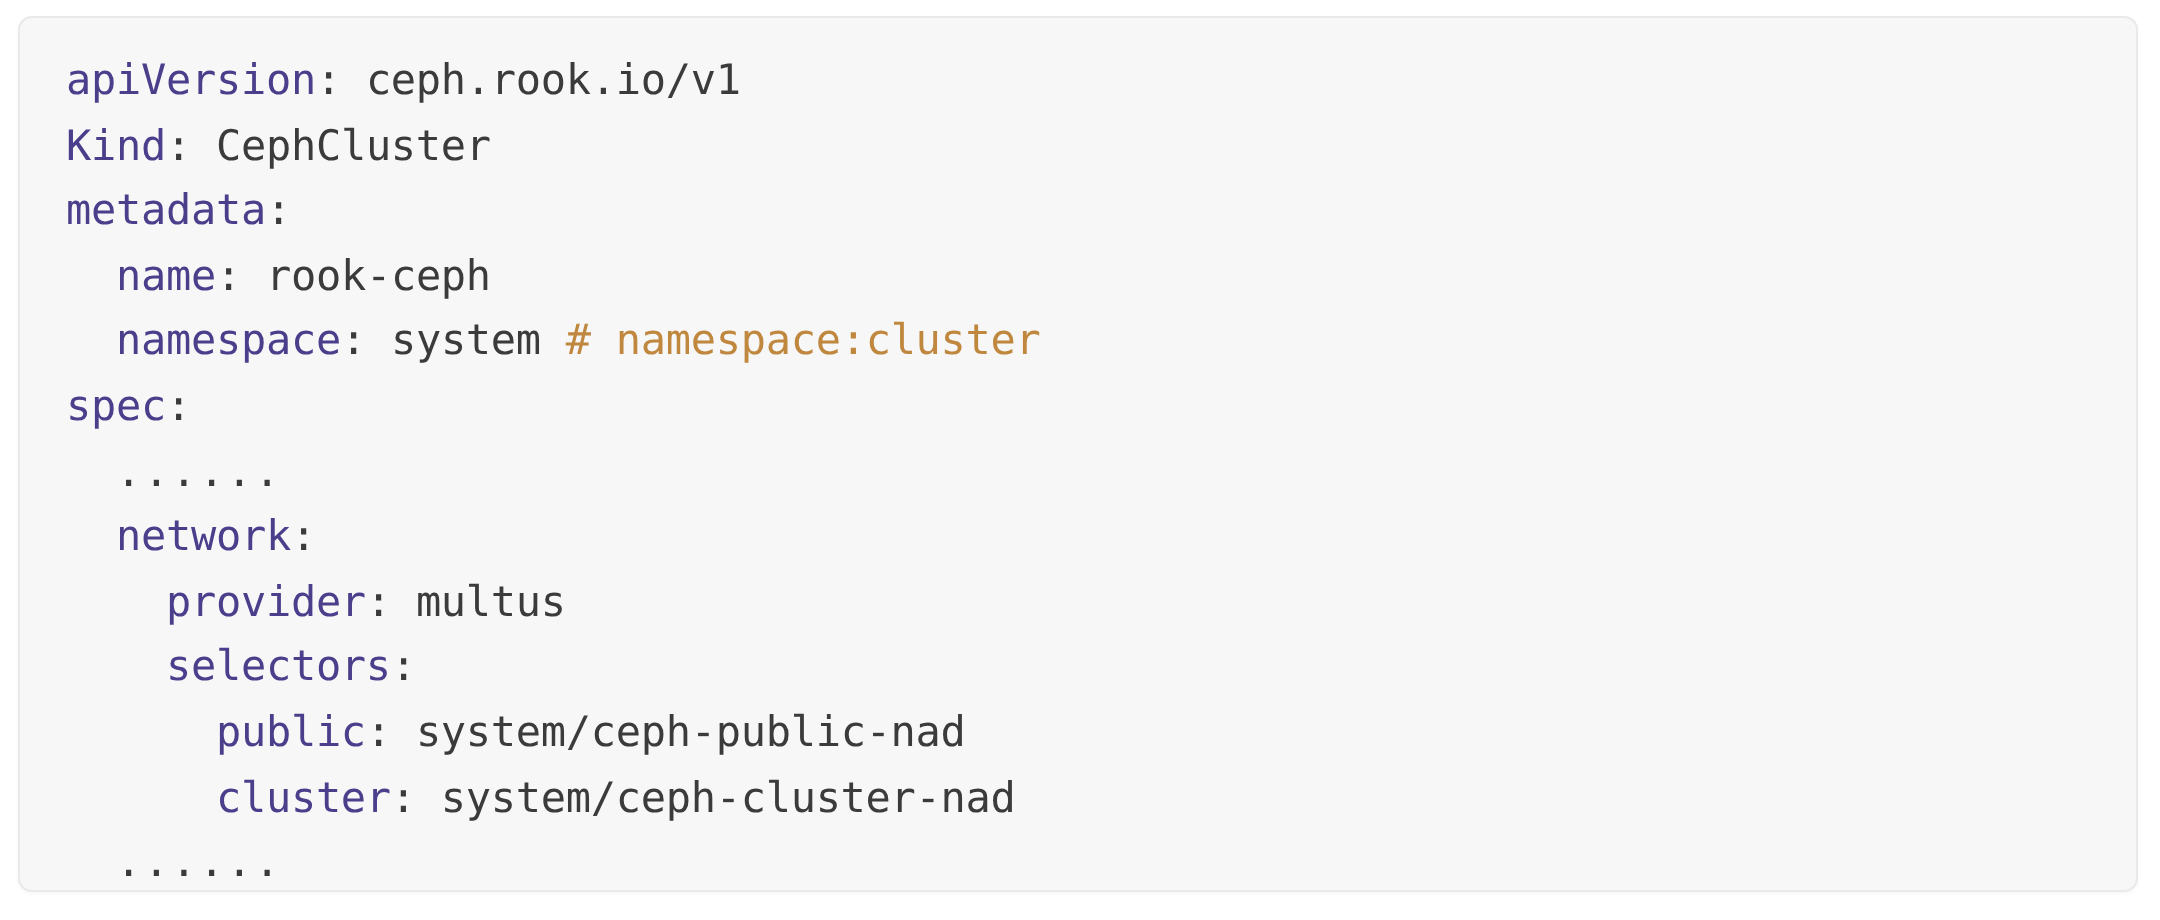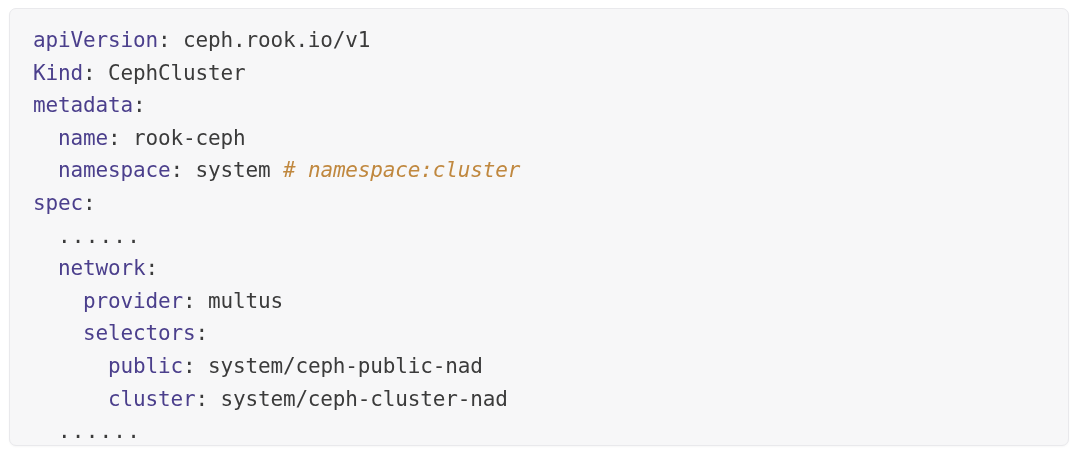--- a/index.html
+++ b/index.html
@@ -46,18 +46,18 @@
   }
 
   
   .tok-key      { color: #4b3f8c; }
   .tok-punct    { color: #3b3b3b; }
   .tok-value    { color: #3b3b3b; }
   .tok-comment  { color: #c0883f; }
   .tok-ellipsis { color: #3b3b3b; letter-spacing: 1.2px; }
   .tok-indent   { color: transparent; }
 </style>
-<style>.tok-key{color:#4b3f8c;}.tok-value,.tok-ellipsis{color:#3b3b3b;}.tok-punct{color:#3b3b3b;}.tok-comment{color:#c0883f;font-style:italic;}</style></head>
+<style>.tok-key{color:#4b3f8c;}.tok-value,.tok-ellipsis{color:#3b3b3b;}.tok-punct{color:#3b3b3b;}.tok-comment{color:#c0883f;}</style></head>
 <body>
 
 <div id="code-card" style="background: rgb(247, 247, 248); border-color: rgb(233, 233, 236);">
   <pre id="code-block"><div class="code-line"><span class="tok-key">apiVersion</span><span class="tok-punct">: </span><span class="tok-value">ceph.rook.io/v1</span></div><div class="code-line"><span class="tok-key">Kind</span><span class="tok-punct">: </span><span class="tok-value">CephCluster</span></div><div class="code-line"><span class="tok-key">metadata</span><span class="tok-punct">:</span></div><div class="code-line"><span class="tok-indent">  </span><span class="tok-key">name</span><span class="tok-punct">: </span><span class="tok-value">rook-ceph</span></div><div class="code-line"><span class="tok-indent">  </span><span class="tok-key">namespace</span><span class="tok-punct">: </span><span class="tok-value">system </span><span class="tok-comment"># namespace:cluster</span></div><div class="code-line"><span class="tok-key">spec</span><span class="tok-punct">:</span></div><div class="code-line"><span class="tok-indent">  </span><span class="tok-ellipsis">......</span></div><div class="code-line"><span class="tok-indent">  </span><span class="tok-key">network</span><span class="tok-punct">:</span></div><div class="code-line"><span class="tok-indent">    </span><span class="tok-key">provider</span><span class="tok-punct">: </span><span class="tok-value">multus</span></div><div class="code-line"><span class="tok-indent">    </span><span class="tok-key">selectors</span><span class="tok-punct">:</span></div><div class="code-line"><span class="tok-indent">      </span><span class="tok-key">public</span><span class="tok-punct">: </span><span class="tok-value">system/ceph-public-nad</span></div><div class="code-line"><span class="tok-indent">      </span><span class="tok-key">cluster</span><span class="tok-punct">: </span><span class="tok-value">system/ceph-cluster-nad</span></div><div class="code-line"><span class="tok-indent">  </span><span class="tok-ellipsis">......</span></div></pre>
 </div>
 
 </body></html>

